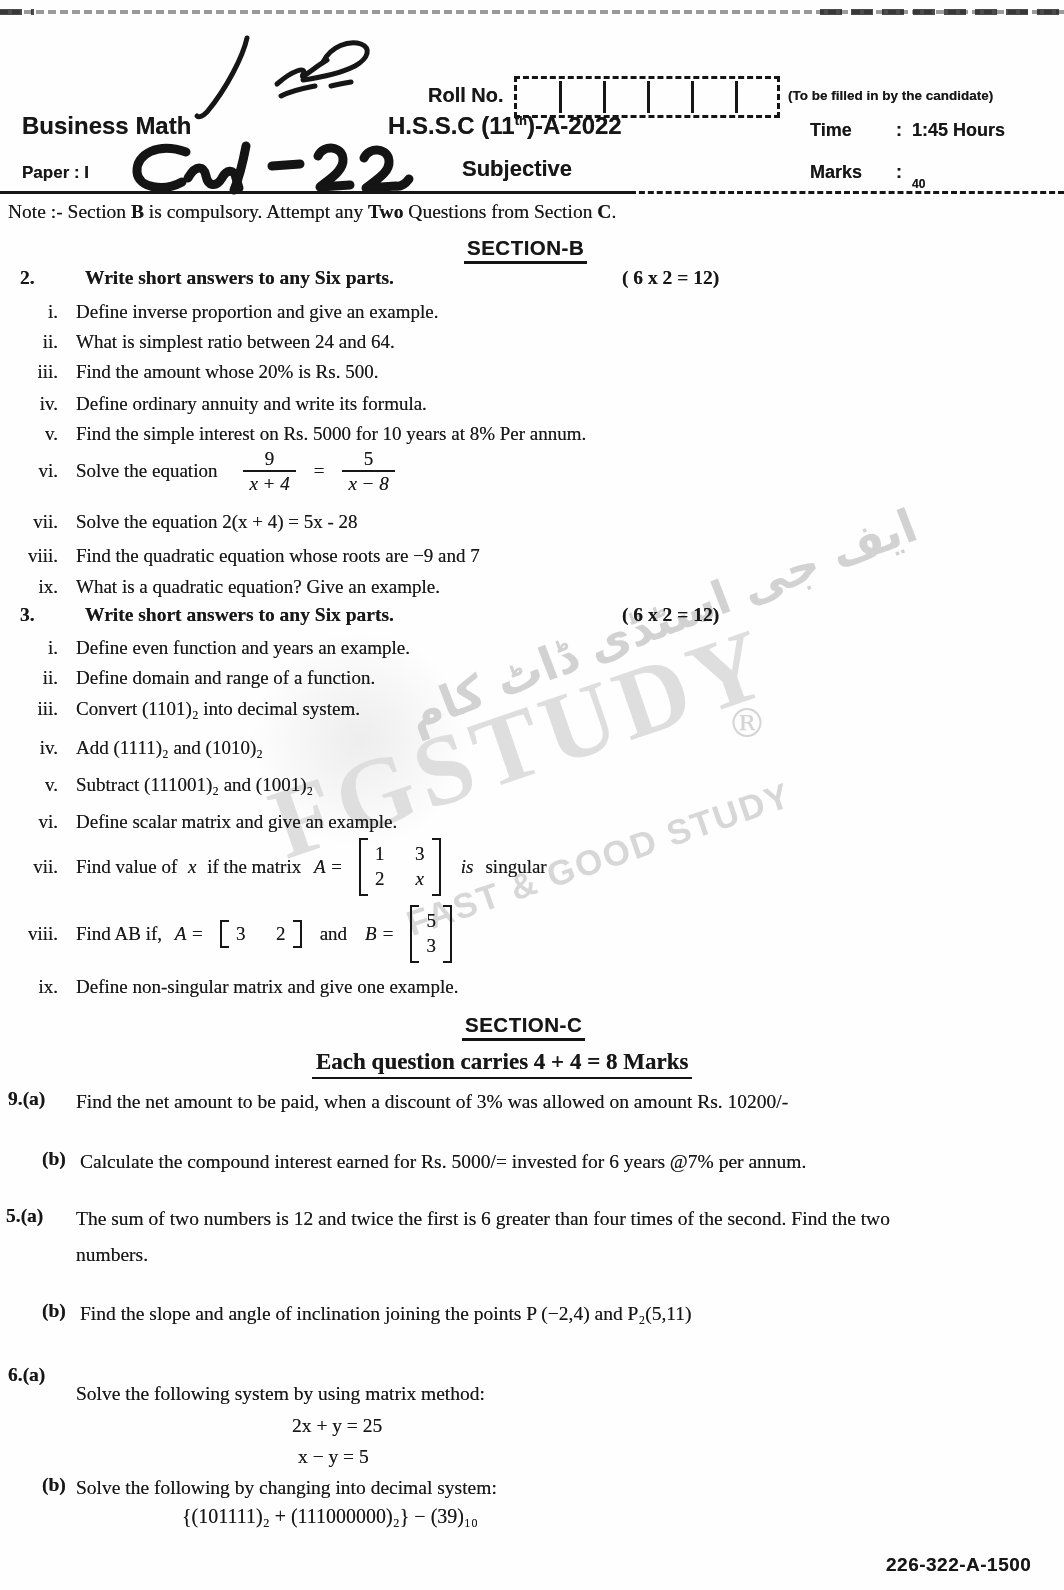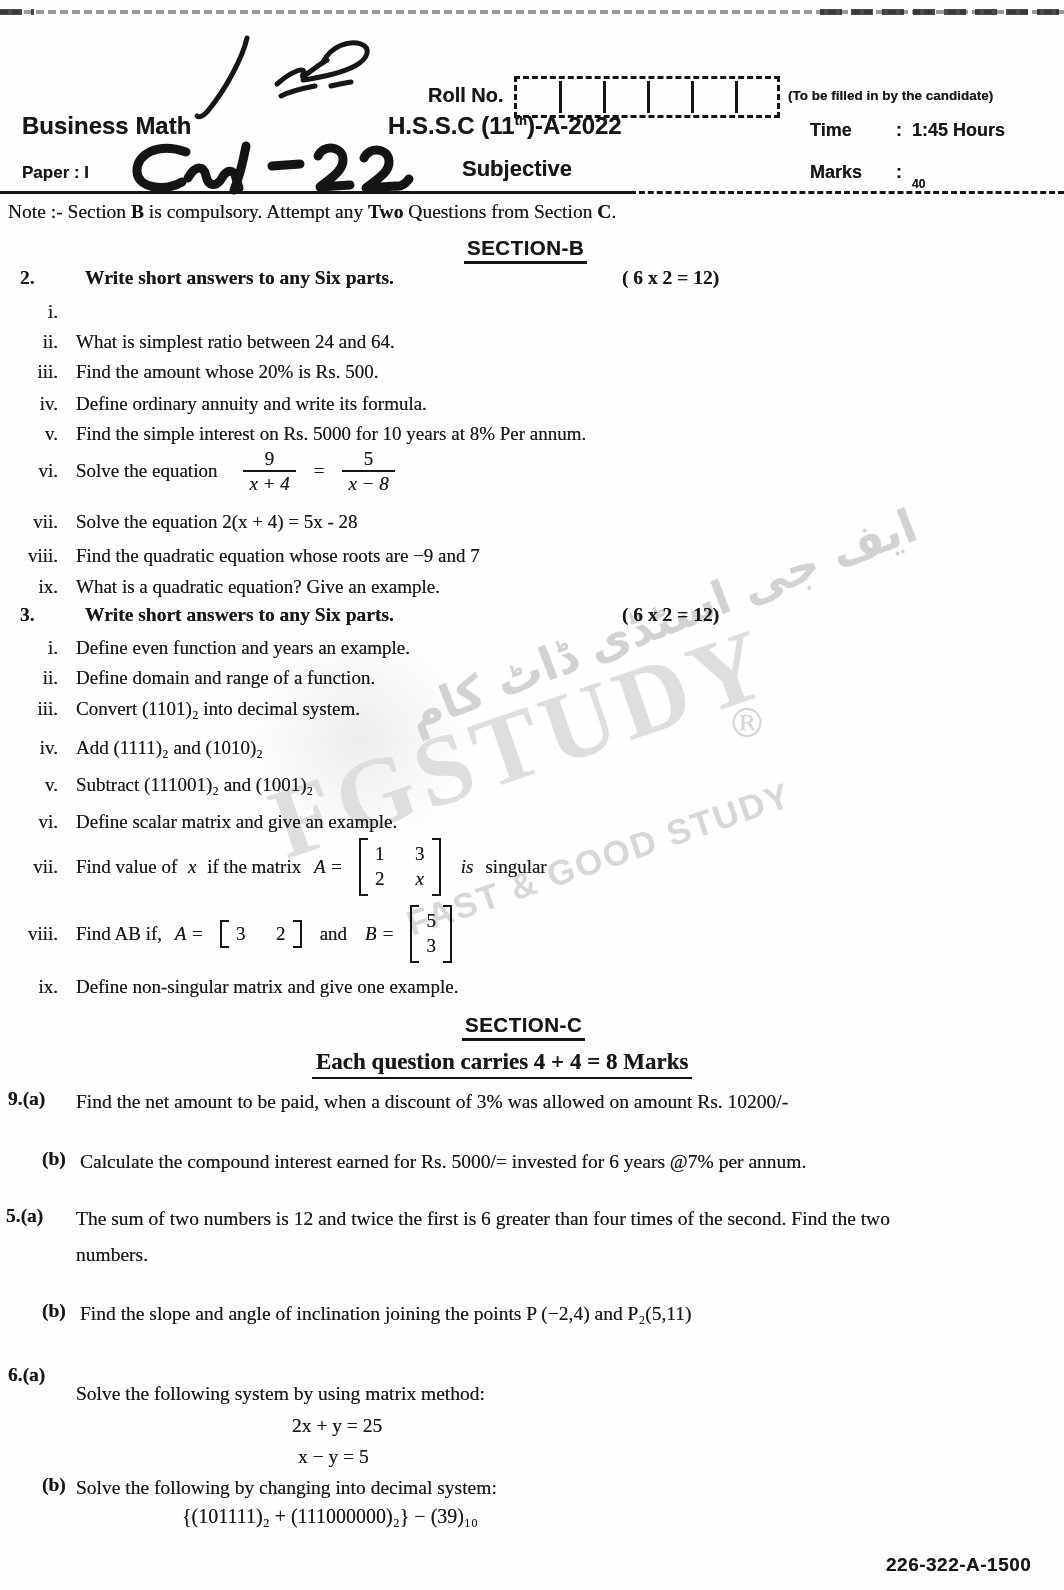--- a/index.html
+++ b/index.html
@@ -133,20 +133,21 @@
     </div>
 
     <div class="sec-head" style="left:464px;top:236px;">SECTION-B</div>
 
     <div class="qlabel" style="left:20px;top:267px;">2.</div>
     <div class="qlabel" style="left:85px;top:267px;">Write short answers to any Six parts.</div>
     <div class="qlabel" style="left:622px;top:267px;">( 6 x 2 = 12)</div>
 
     <div class="item" style="top:300px;">
       <span class="rn">i.</span>
+      <span class="itx">Define inverse proportion and give an example.</span>
     </div>
     <div class="item" style="top:330px;">
       <span class="rn">ii.</span>
       <span class="itx">What is simplest ratio between 24 and 64.</span>
     </div>
     <div class="item" style="top:360px;">
       <span class="rn">iii.</span>
       <span class="itx">Find the amount whose 20% is Rs. 500.</span>
     </div>
     <div class="item" style="top:392px;">

